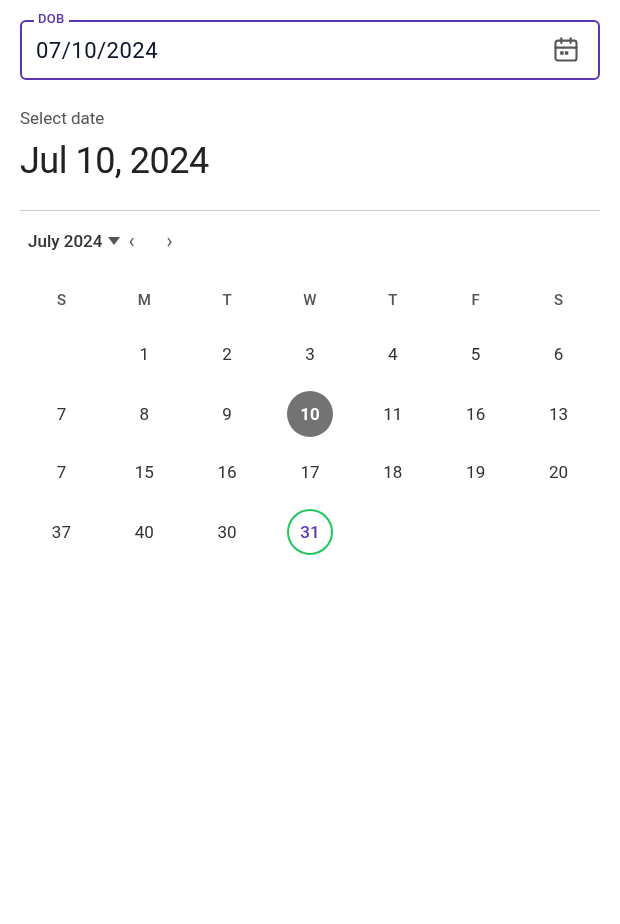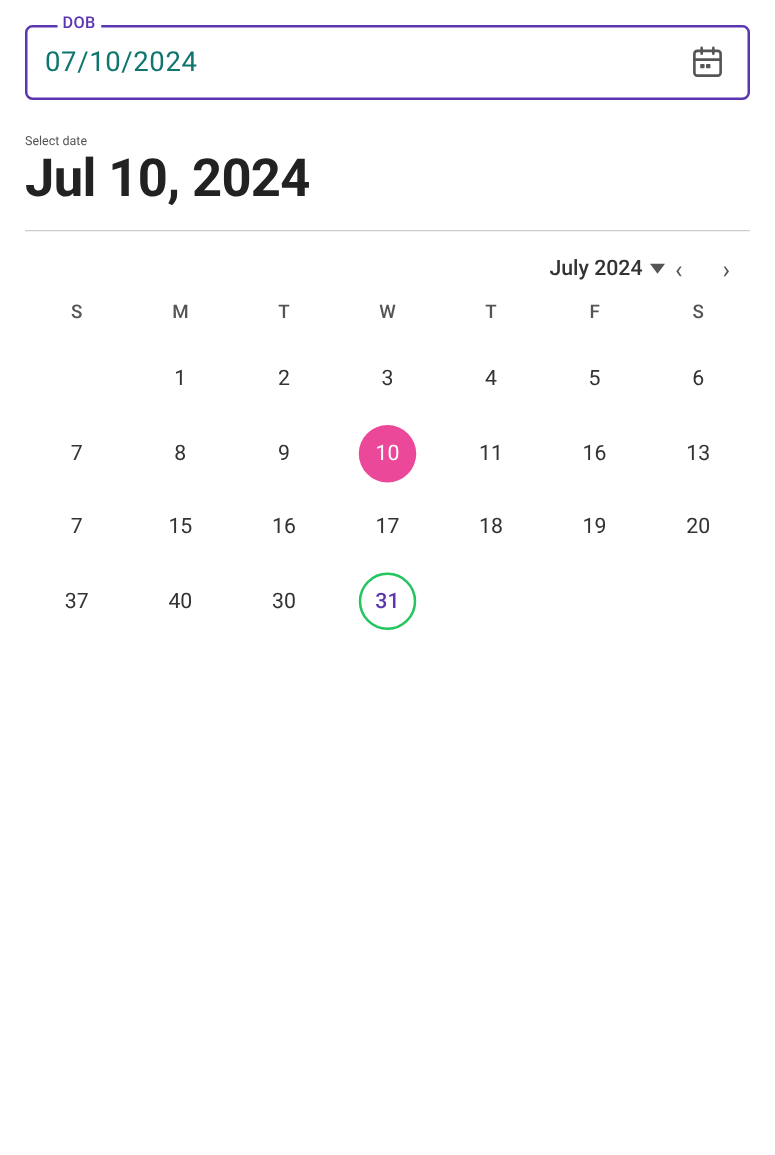--- a/index.html
+++ b/index.html
@@ -20,82 +20,83 @@
       position: relative;
       border: 2px solid #5c35b0;
       border-radius: 6px;
       padding: 10px 14px 10px 14px;
       margin-bottom: 28px;
     }
 
     .dob-label {
       position: absolute;
       top: -11px;
-      left: 24px;
+      left: 12px;
       background: #fff;
       padding: 0 4px;
       color: #5c35b0;
       font-size: 13px;
       font-weight: 500;
       letter-spacing: 0.3px;
     }
 
     .dob-input-row {
       display: flex;
       align-items: center;
       justify-content: space-between;
     }
 
     .dob-value {
       font-size: 22px;
-      color: #0f766e;
+      color: #0f172a;
       font-weight: 400;
       letter-spacing: 0.5px;
     }
 
     .calendar-icon-btn {
       background: none;
       border: none;
       cursor: pointer;
       padding: 4px;
       display: flex;
       align-items: center;
       justify-content: center;
     }
 
     .calendar-icon-svg {
       width: 28px;
       height: 28px;
     }
 
     .select-date-label {
-      font-size: 10px;
+      font-size: 17px;
       color: #555;
+      margin-bottom: 12px;
       font-weight: 400;
     }
 
     .selected-date-display {
-      font-size: 42px;
-      font-weight: 700;
+      font-size: 36px;
+      font-weight: 400;
       color: #222;
-      margin-bottom: 16px;
+      margin-bottom: 28px;
       letter-spacing: -0.5px;
     }
 
     .divider {
       border: none;
       border-top: 1px solid #ccc;
       margin-bottom: 16px;
     }
 
     .month-nav-row {
       display: flex;
       align-items: center;
-      justify-content: flex-end;
-      margin-bottom: 7px;
+      justify-content: flex-start;
+      margin-bottom: 32px;
       padding: 0 8px;
     }
 
     .month-label-btn {
       display: flex;
       align-items: center;
       background: none;
       border: none;
       cursor: pointer;
       font-size: 17px;
@@ -156,23 +157,23 @@
       height: 46px;
       border-radius: 50%;
       font-size: 17px;
       color: #333;
       cursor: pointer;
       font-weight: 400;
       position: relative;
     }
 
     .day-cell.selected {
-      background: #ec4899;
+      background: #737373;
       color: #fff;
-      font-weight: 400;
+      font-weight: 700;
     }
 
     .day-cell.today-ring {
       border: 2px solid #22c55e;
       color: #5c35b0;
       font-weight: 500;
     }
 
     .day-cell.empty {
       cursor: default;

